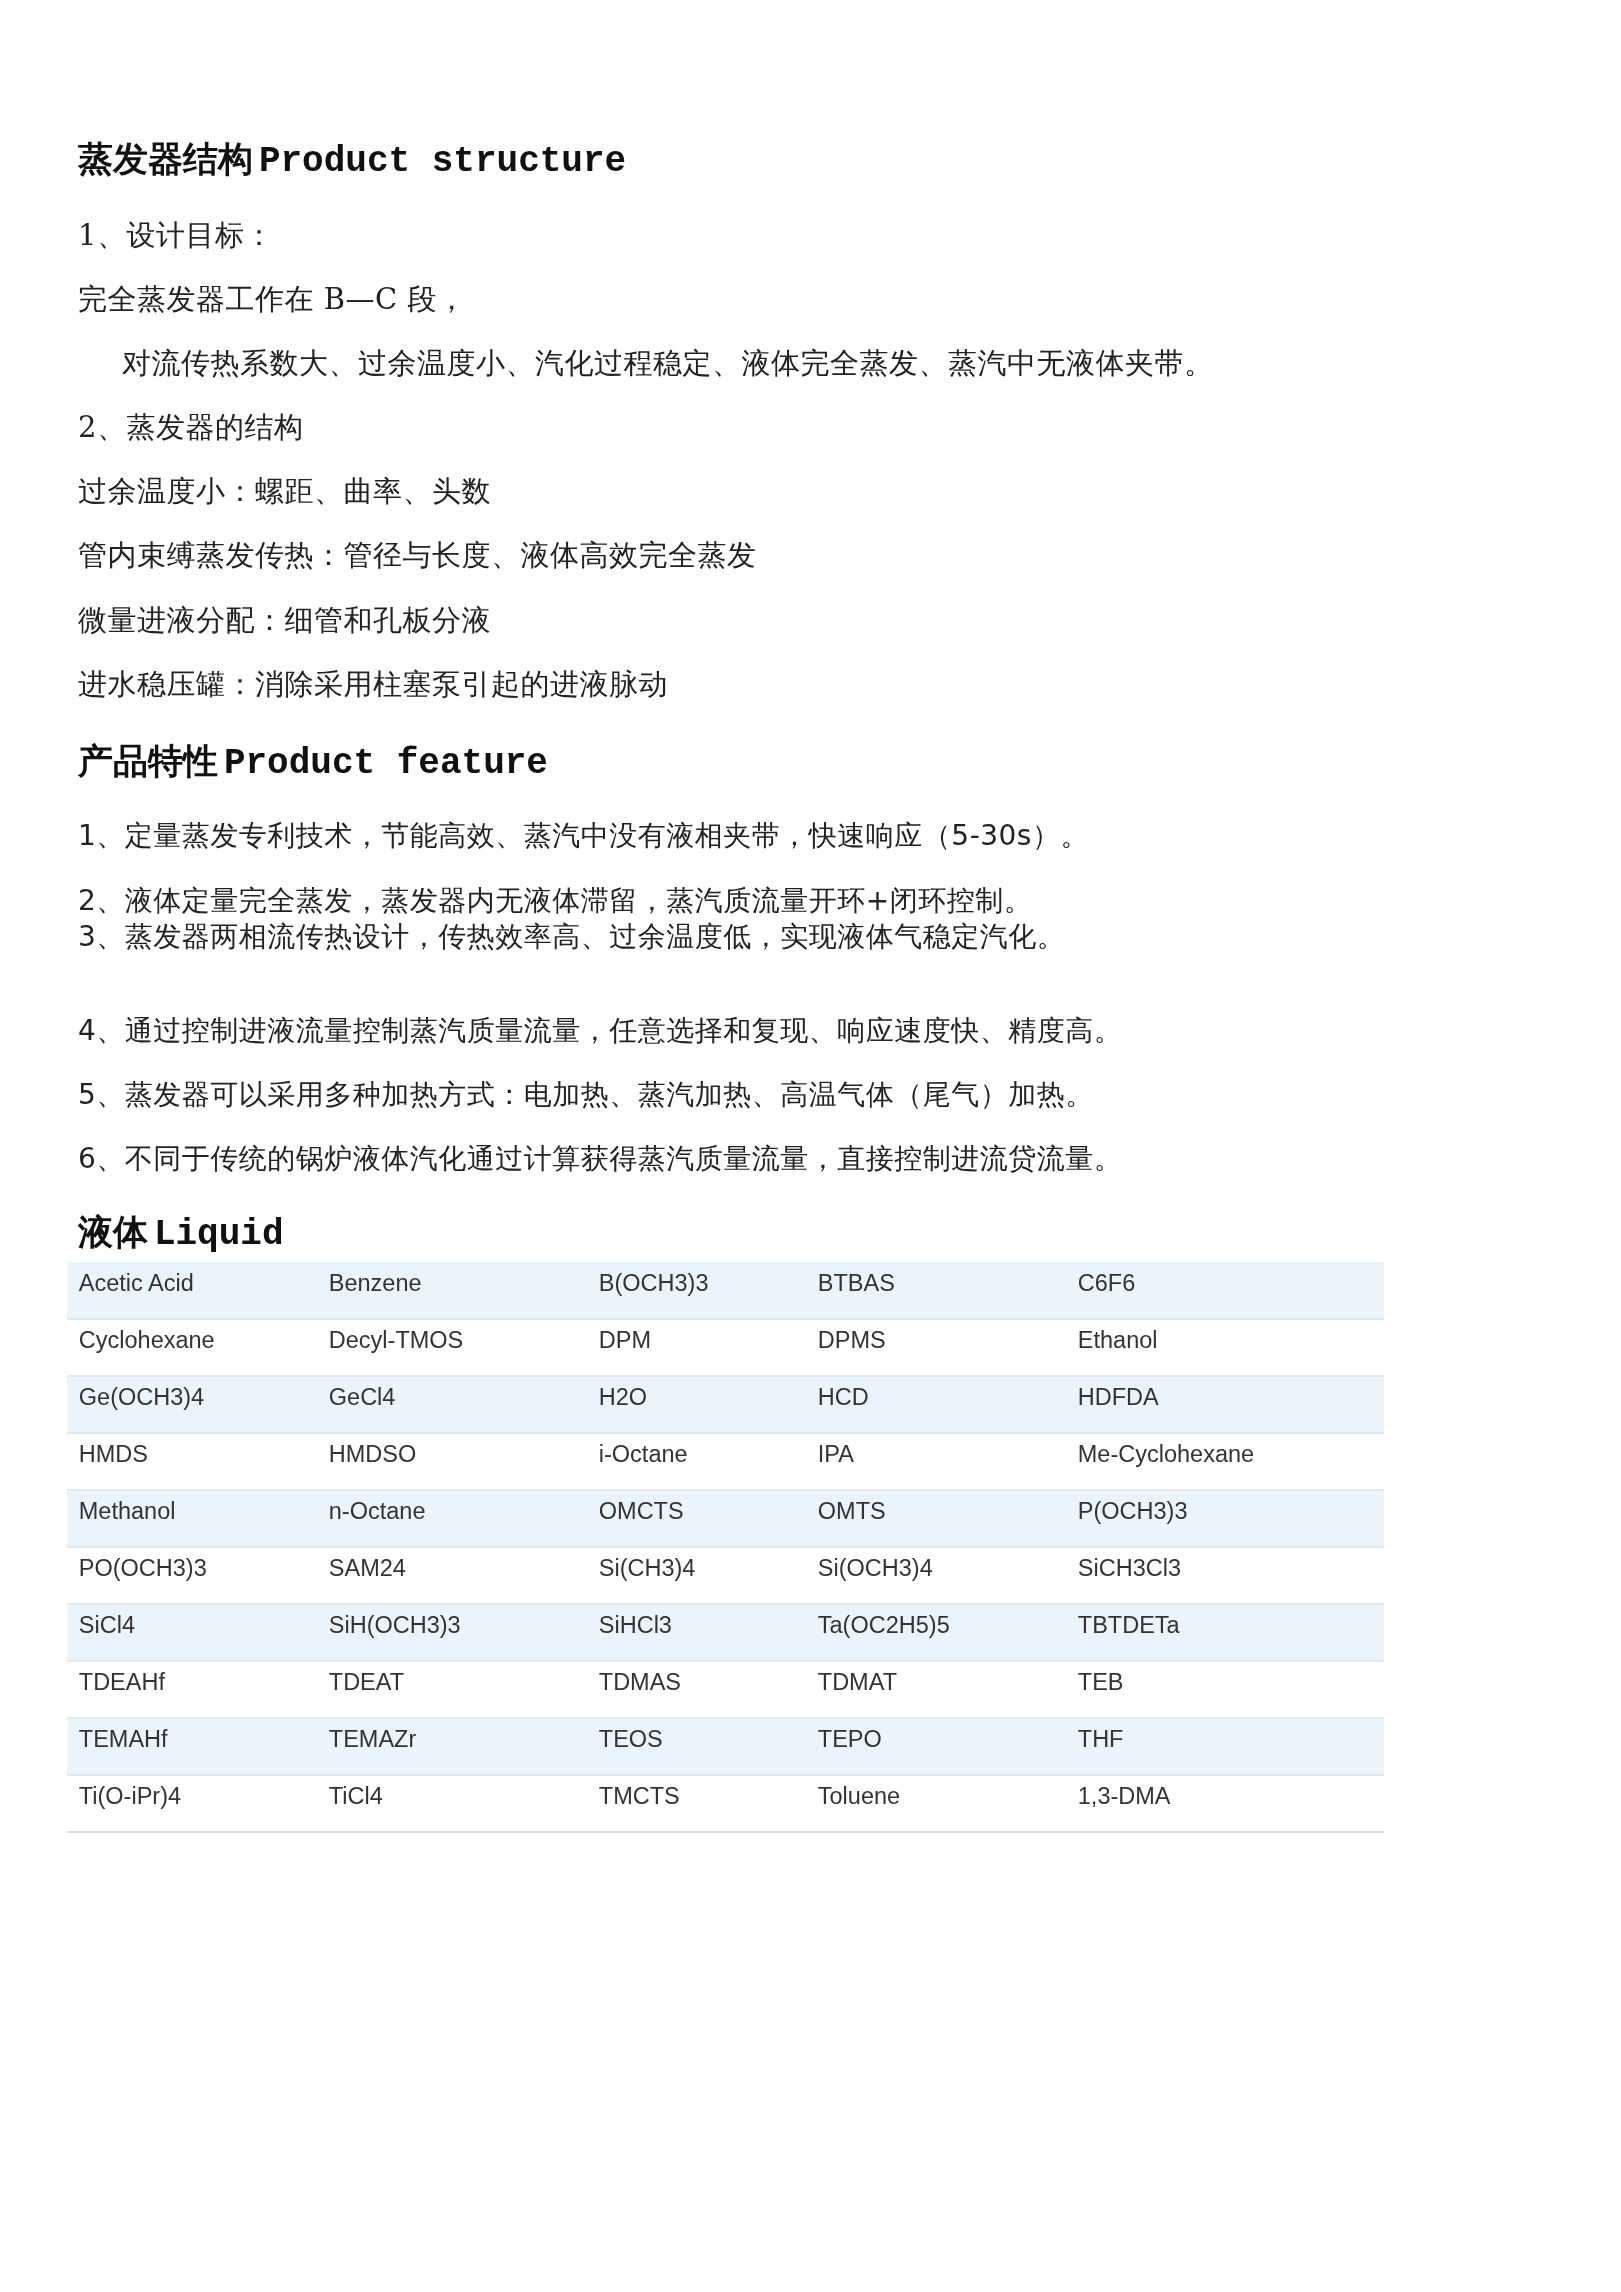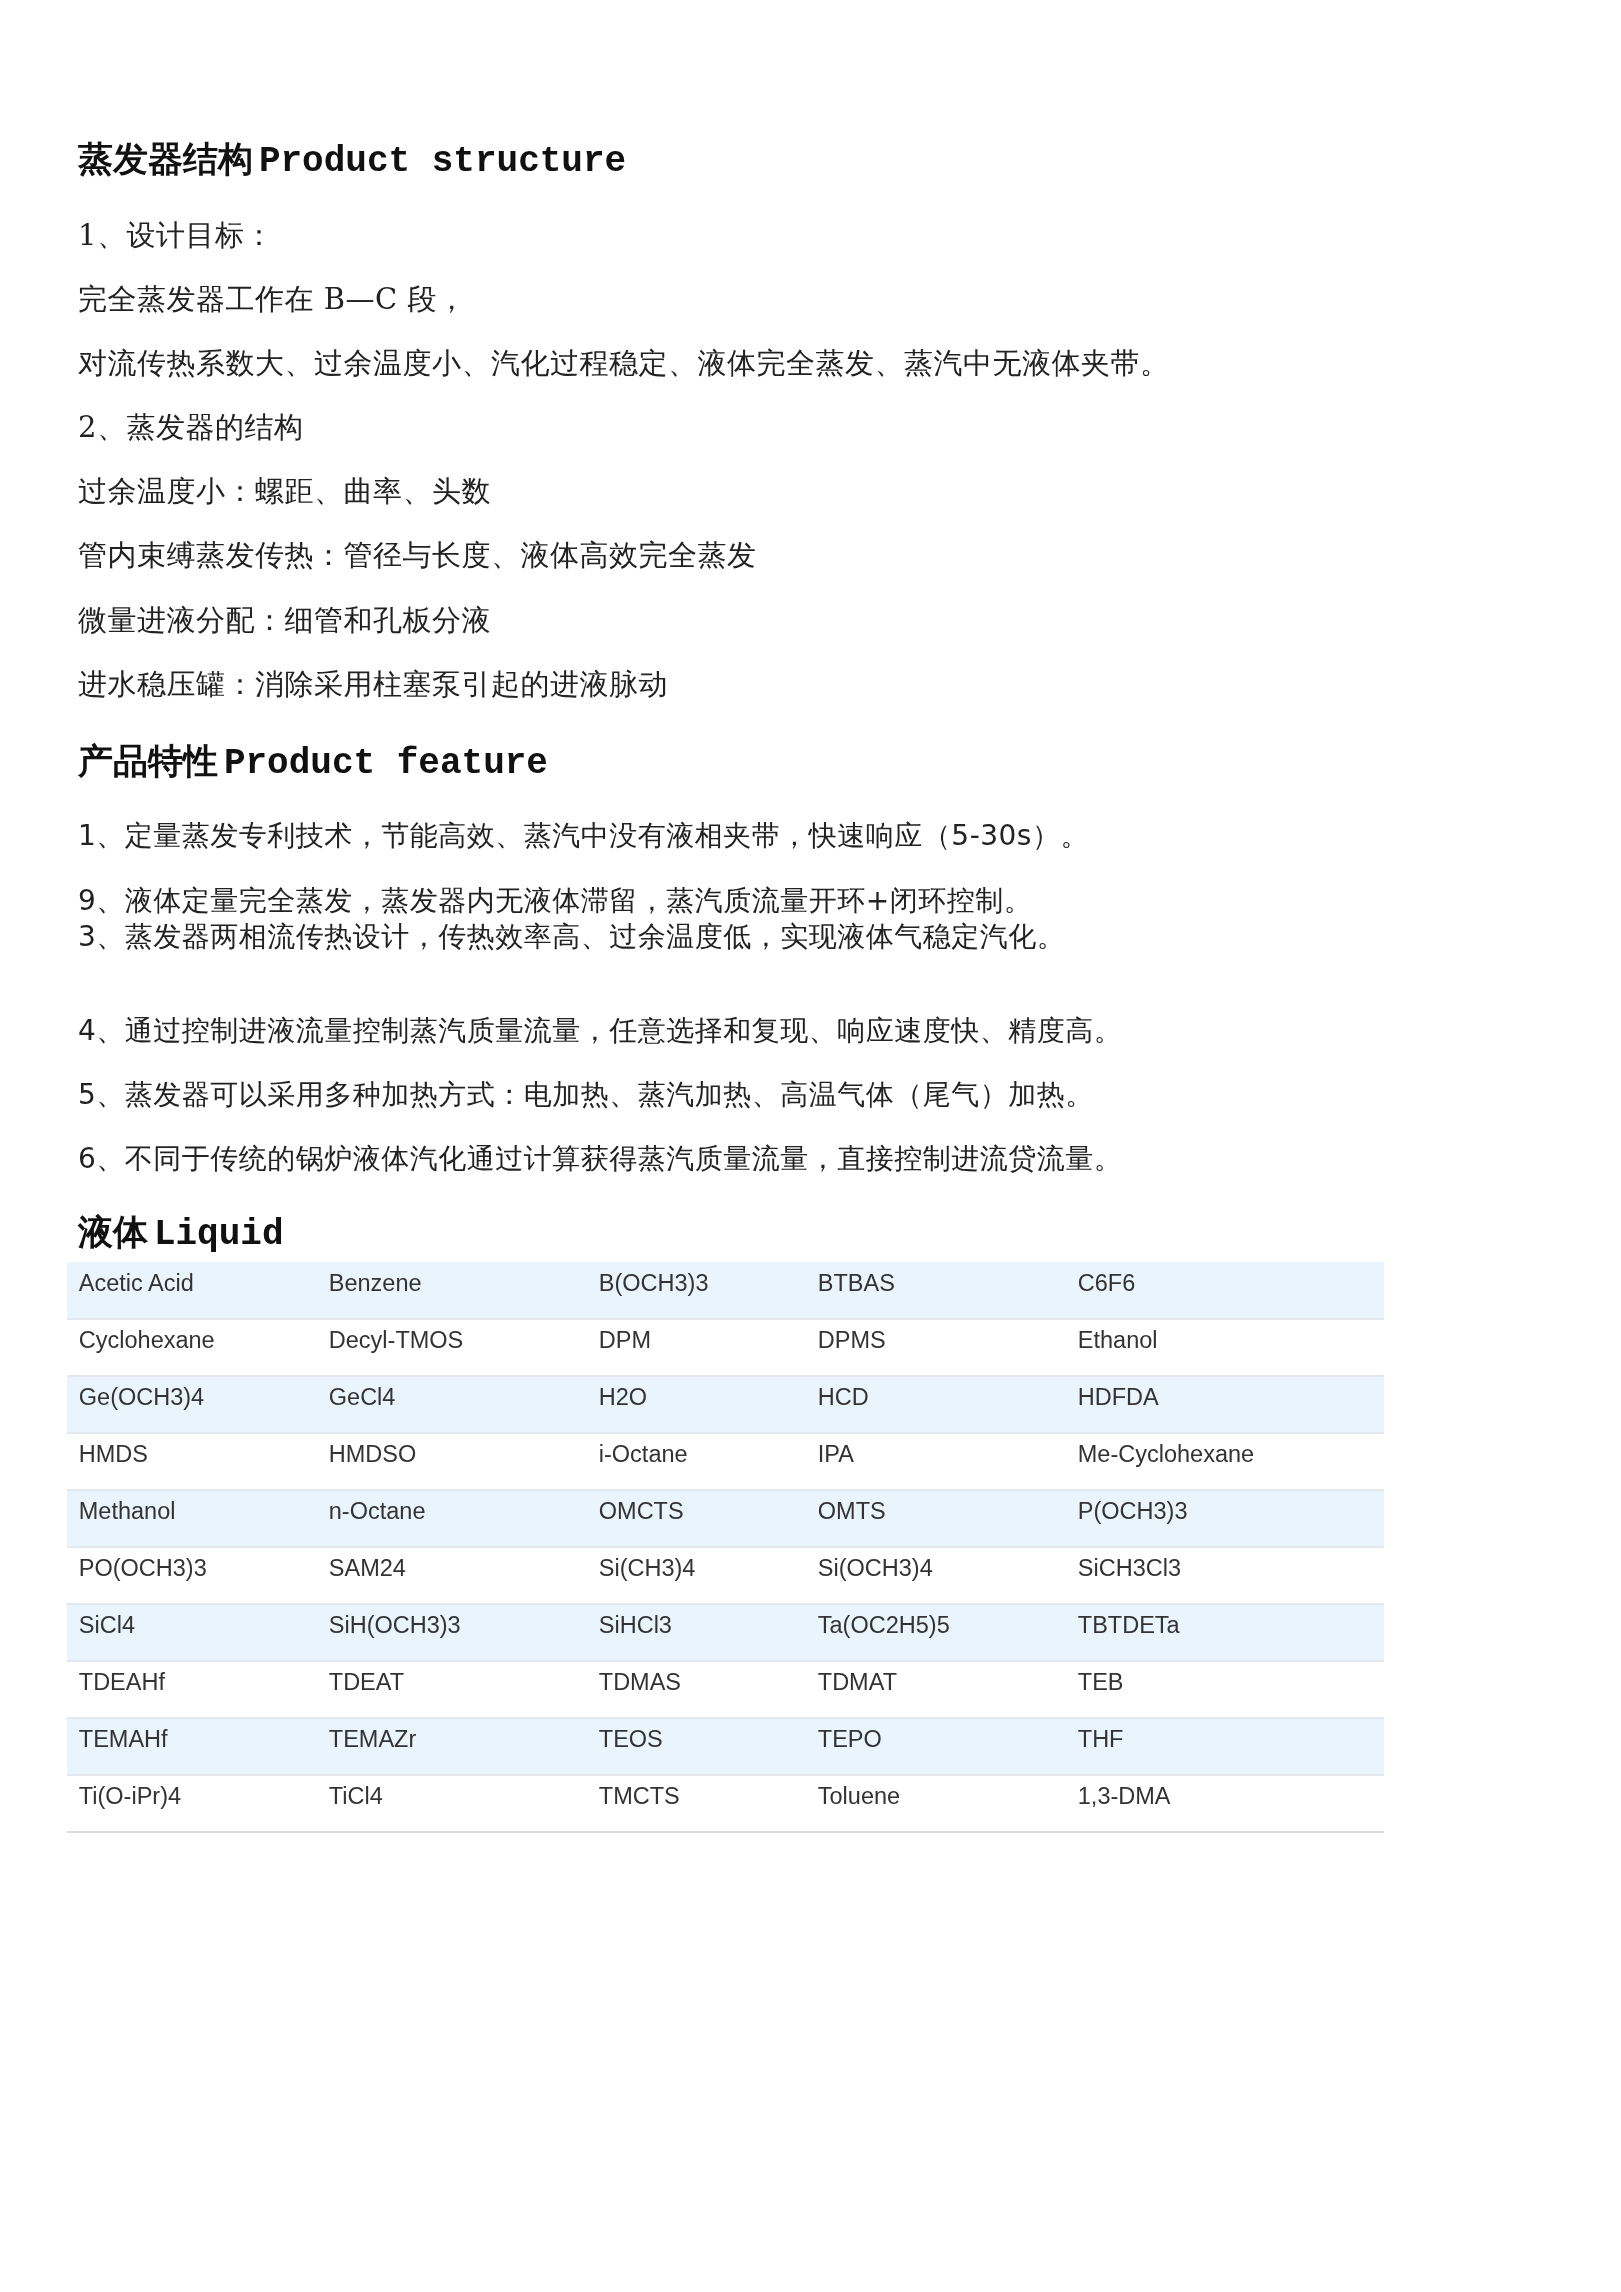--- a/index.html
+++ b/index.html
@@ -37,32 +37,32 @@
     .col1 { width: 250px; } .col2 { width: 270px; } .col3 { width: 219px; } .col4 { width: 260px; } .col5 { width: 318px; }
   </style>
 </head>
 <body>
 
 <h2 class="heading" style="top:138px;">
   <span>蒸发器结构</span><span class="en">Product structure</span>
 </h2>
 <div class="line" style="top:216px;">1、设计目标：</div>
 <div class="line" style="top:280px;">完全蒸发器工作在 B—C 段，</div>
-<div class="line" style="top:344px;">对流传热系数大、过余温度小、汽化过程稳定、液体完全蒸发、蒸汽中无液体夹带。</div>
+<div class="line" style="top:344px;margin-left:44px;">对流传热系数大、过余温度小、汽化过程稳定、液体完全蒸发、蒸汽中无液体夹带。</div>
 <div class="line" style="top:408px;">2、蒸发器的结构</div>
 <div class="line" style="top:472px;">过余温度小：螺距、曲率、头数</div>
 <div class="line" style="top:536px;">管内束缚蒸发传热：管径与长度、液体高效完全蒸发</div>
 <div class="line" style="top:601px;">微量进液分配：细管和孔板分液</div>
 <div class="line" style="top:665px;">进水稳压罐：消除采用柱塞泵引起的进液脉动</div>
 
 <h2 class="heading" style="top:740px;">
   <span>产品特性</span><span class="en">Product feature</span>
 </h2>
 <div class="line sans" style="top:816px;text-align:center;">1、定量蒸发专利技术，节能高效、蒸汽中没有液相夹带，快速响应（5-30s）。</div>
-<div class="line sans" style="top:881px;">9、液体定量完全蒸发，蒸发器内无液体滞留，蒸汽质流量开环+闭环控制。</div>
+<div class="line sans" style="top:881px;">2、液体定量完全蒸发，蒸发器内无液体滞留，蒸汽质流量开环+闭环控制。</div>
 <div class="line sans" style="top:917px;">3、蒸发器两相流传热设计，传热效率高、过余温度低，实现液体气稳定汽化。</div>
 <div class="line sans" style="top:1011px;">4、通过控制进液流量控制蒸汽质量流量，任意选择和复现、响应速度快、精度高。</div>
 <div class="line sans" style="top:1075px;">5、蒸发器可以采用多种加热方式：电加热、蒸汽加热、高温气体（尾气）加热。</div>
 <div class="line sans" style="top:1139px;">6、不同于传统的锅炉液体汽化通过计算获得蒸汽质量流量，直接控制进流贷流量。</div>
 
 <h2 class="heading" style="top:1211px;">
   <span>液体</span><span class="en">Liquid</span>
 </h2>
 
 <table class="liquid-table">

